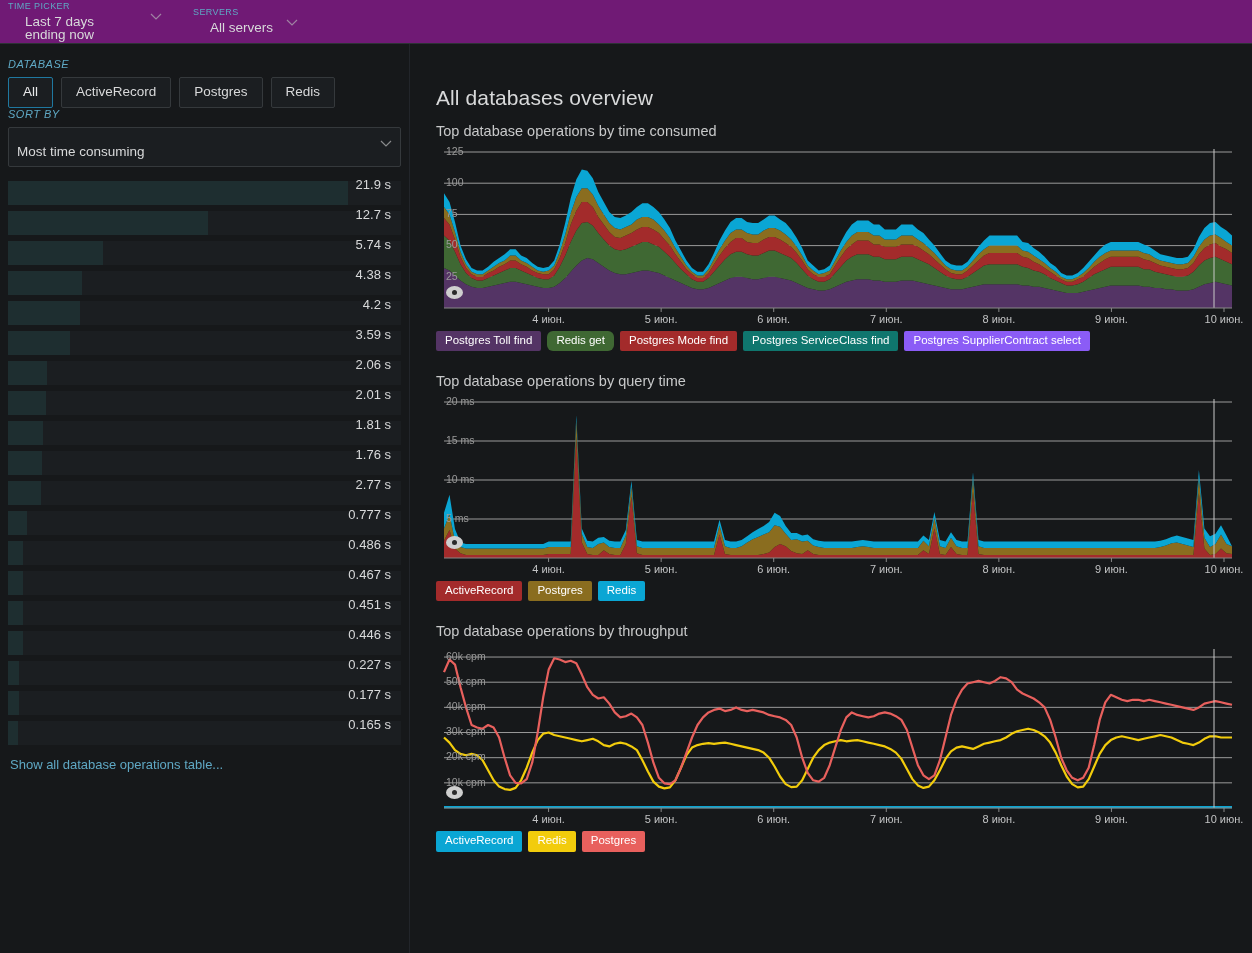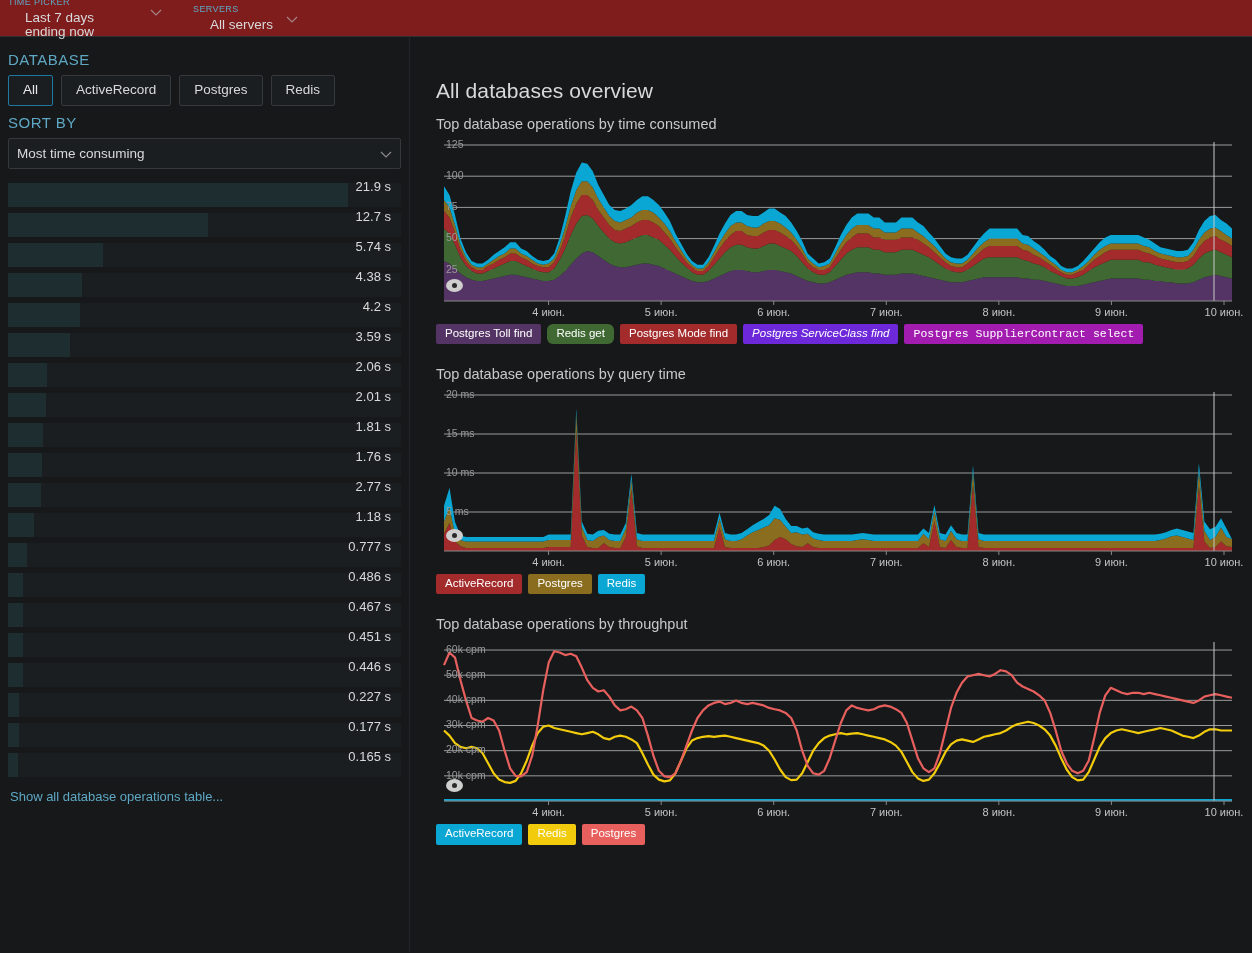--- a/index.html
+++ b/index.html
@@ -6,22 +6,22 @@
   html, body {
     width: 1252px; height: 953px;
     background: #16181a;
     font-family: "Liberation Sans", sans-serif;
     color: #d8d9da;
     overflow: hidden;
   }
 
   
   #topbar {
-    height: 37px;
-    background: #7f1d1d;
+    height: 44px;
+    background: #701a75;
     border-bottom: 1px solid #2c3235;
     display: flex;
     align-items: center;
     padding-left: 8px;
   }
   .picker { position: relative; display: flex; align-items: flex-start; margin-right: 10px; }
   .picker-text { display: flex; flex-direction: column; line-height: 1; }
   .picker-label {
     font-size: 9px; letter-spacing: .4px; color: #5fa8c4;
     text-transform: uppercase; margin-bottom: 4px; font-weight: 400;
@@ -38,45 +38,45 @@
 
   
   #sidebar {
     width: 410px; flex: 0 0 410px;
     background: #16181a;
     border-right: 1px solid #22252a;
     padding: 14px 8px 0 8px;
     overflow: hidden;
   }
   .sect-label {
-    font-size: 15px; color: #5fa8c4; letter-spacing: .5px;
-    text-transform: uppercase; margin-bottom: 7px;
-  }
-  .btn-group { display: flex; gap: 8px; margin-bottom: 8px; }
+    font-size: 11px; color: #5fa8c4; letter-spacing: .5px;
+    text-transform: uppercase; margin-bottom: 7px; font-style: italic;
+  }
+  .btn-group { display: flex; gap: 8px; margin-bottom: 0; }
   .dbbtn {
     background: #1b1e21;
     border: 1px solid #35393c;
     color: #d8d9da;
     font-size: 13.5px;
     font-family: "Liberation Sans", sans-serif;
     padding: 7px 14px;
     border-radius: 2px;
     cursor: pointer;
     line-height: 1.1;
   }
   .dbbtn.active { border-color: #1f78a0; color: #e8e9ea; }
   .select-wrap { position: relative; margin-bottom: 14px; }
   select.sortsel {
     width: 100%;
     background: #1b1e21;
     border: 1px solid #35393c;
     color: #d8d9da;
     font-size: 13.5px;
     font-family: "Liberation Sans", sans-serif;
-    padding: 7px 26px 7px 8px;
+    padding: 16px 26px 7px 8px;
     border-radius: 2px;
     appearance: none; -webkit-appearance: none;
     cursor: pointer;
   }
   .select-arrow {
     position: absolute; right: 8px; top: 9px;
     width: 14px; height: 14px; pointer-events: none; opacity: .7;
   }
 
   
@@ -255,25 +255,20 @@
         </div>
         <div class="bar-row">
           <div class="bar-fill" style="width: 8.76%;"></div>
           <span class="bar-name"></span>
           <span class="bar-val">1.76 s</span>
         </div>
         <div class="bar-row">
           <div class="bar-fill" style="width: 8.3375%;"></div>
           <span class="bar-name"></span>
           <span class="bar-val">2.77 s</span>
-        </div>
-        <div class="bar-row">
-          <div class="bar-fill" style="width: 6.563%;"></div>
-          <span class="bar-name"></span>
-          <span class="bar-val">1.18 s</span>
         </div>
         <div class="bar-row">
           <div class="bar-fill" style="width: 4.9575%;"></div>
           <span class="bar-name"></span>
           <span class="bar-val">0.777 s</span>
         </div>
         <div class="bar-row">
           <div class="bar-fill" style="width: 3.859%;"></div>
           <span class="bar-name"></span>
           <span class="bar-val">0.486 s</span>
@@ -353,22 +348,22 @@
             <text x="788" y="179" class="xtick">10 июн.</text>
           </svg>
           <div class="knob" style="left: 10px; top: 142px;">
             <div class="inner"></div>
           </div>
         </div>
       <div class="legend" id="legend0">
           <span class="legend-item" style="background: rgb(84, 52, 101);">Postgres Toll find</span>
           <span class="legend-item" style="background: rgb(63, 104, 51); border-radius: 6px;">Redis get</span>
           <span class="legend-item" style="background: rgb(163, 43, 43);">Postgres Mode find</span>
-          <span class="legend-item" style="background: #6d28d9; font-style: italic;">Postgres ServiceClass find</span>
-          <span class="legend-item" style="background: #a21caf; font-family: Liberation Mono, monospace;">Postgres SupplierContract select</span>
+          <span class="legend-item" style="background: #0f766e;">Postgres ServiceClass find</span>
+          <span class="legend-item" style="background: #8b5cf6;">Postgres SupplierContract select</span>
         </div>
     </div>
 
     <div class="panel">
       <div class="panel-title">Top database operations by query time</div>
       <div class="plot" id="plot1" style="position:relative">
           <svg width="810" height="182" viewBox="0 0 810 182">
             <line x1="8" y1="125" x2="796" y2="125" class="gridline"></line>
             <line x1="8" y1="86" x2="796" y2="86" class="gridline"></line>
             <line x1="8" y1="47" x2="796" y2="47" class="gridline"></line>

